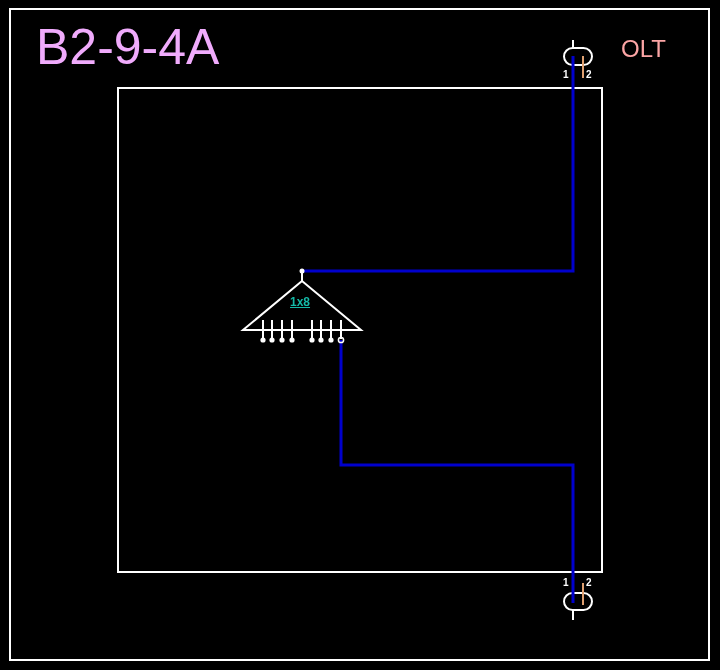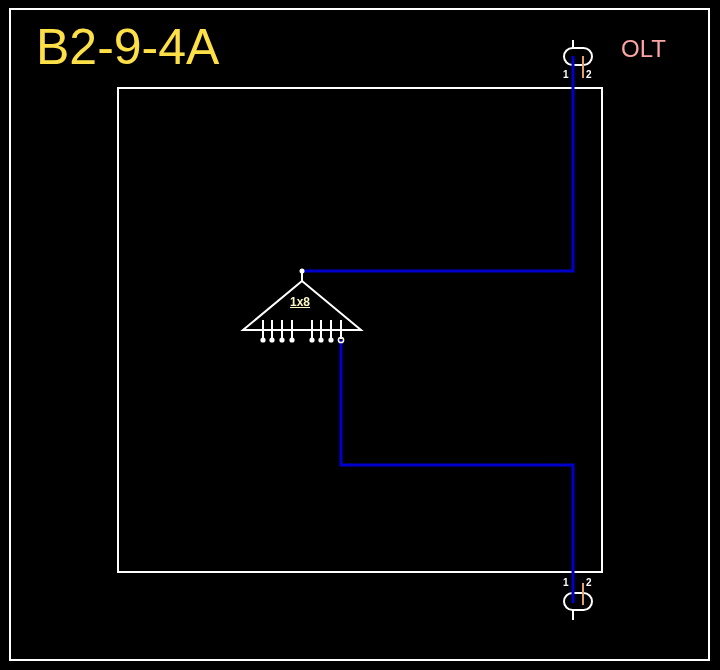--- a/index.html
+++ b/index.html
@@ -1,18 +1,18 @@
 <!DOCTYPE html>
 <html><head>
 <meta charset="utf-8">
 <style>
   html, body { margin:0; padding:0; background:#000; }
   body { width:720px; height:670px; position:relative; overflow:hidden; font-family:"Liberation Sans", sans-serif; }
   svg { position:absolute; left:0; top:0; }
-  .title { position:absolute; left:36px; top:22px; font-size:50px; color:#fde047; line-height:1; }
+  .title { position:absolute; left:36px; top:22px; font-size:50px; color:#f0abfc; line-height:1; }
   .olt { position:absolute; left:621px; top:37px; font-size:24px; color:#fca5a5; line-height:1; }
 </style>
 </head>
 <body>
 
 <svg width="720" height="670">
   <rect x="10" y="9" width="699" height="651" fill="none" stroke="#fff" stroke-width="2"></rect>
   <rect x="118" y="88" width="484" height="484" fill="none" stroke="#fff" stroke-width="2"></rect>
 
   <g>
@@ -56,13 +56,13 @@
       <circle cx="312" cy="340" r="2.6"></circle>
         <circle cx="321" cy="340" r="2.6"></circle>
       <circle cx="331" cy="340" r="2.6"></circle>
     </g>
     <circle cx="341" cy="340" r="2.6" fill="none" stroke="#fff" stroke-width="1.5"></circle>
   </g>
 </svg>
 
 <div class="title">B2-9-4A</div>
 <div class="olt">OLT</div>
-<div style="position:absolute;left:290px;top:295px;font-size:12px;font-weight:bold;color:#fef9c3;text-decoration:underline;">1x8</div>
+<div style="position:absolute;left:290px;top:295px;font-size:12px;font-weight:bold;color:#14b8a6;text-decoration:underline;">1x8</div>
 
 </body></html>

